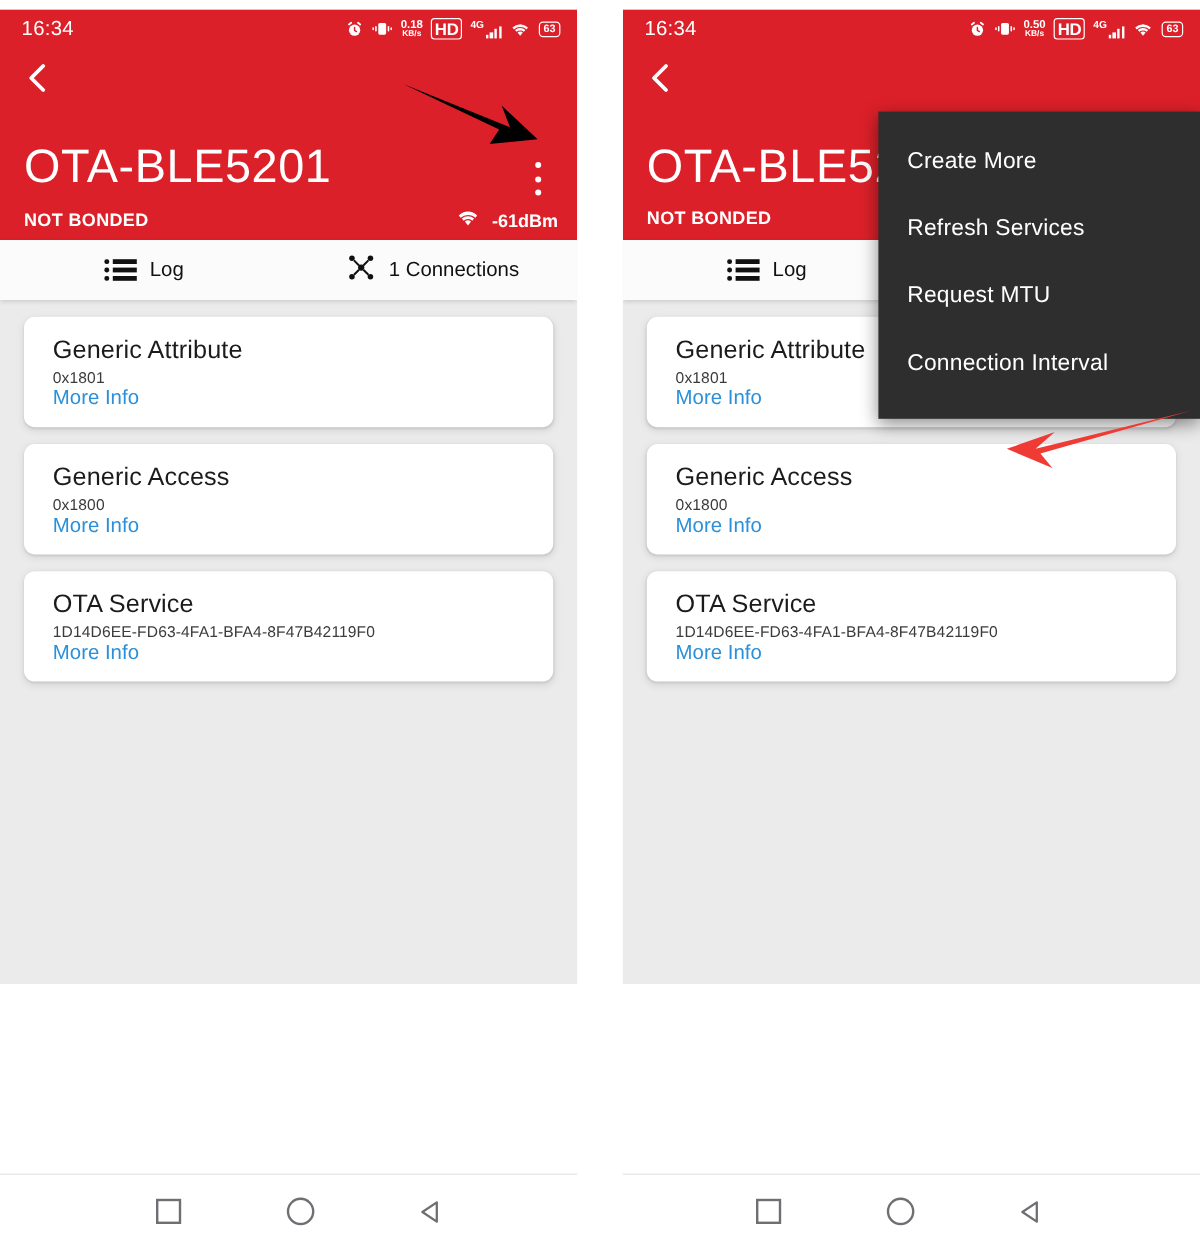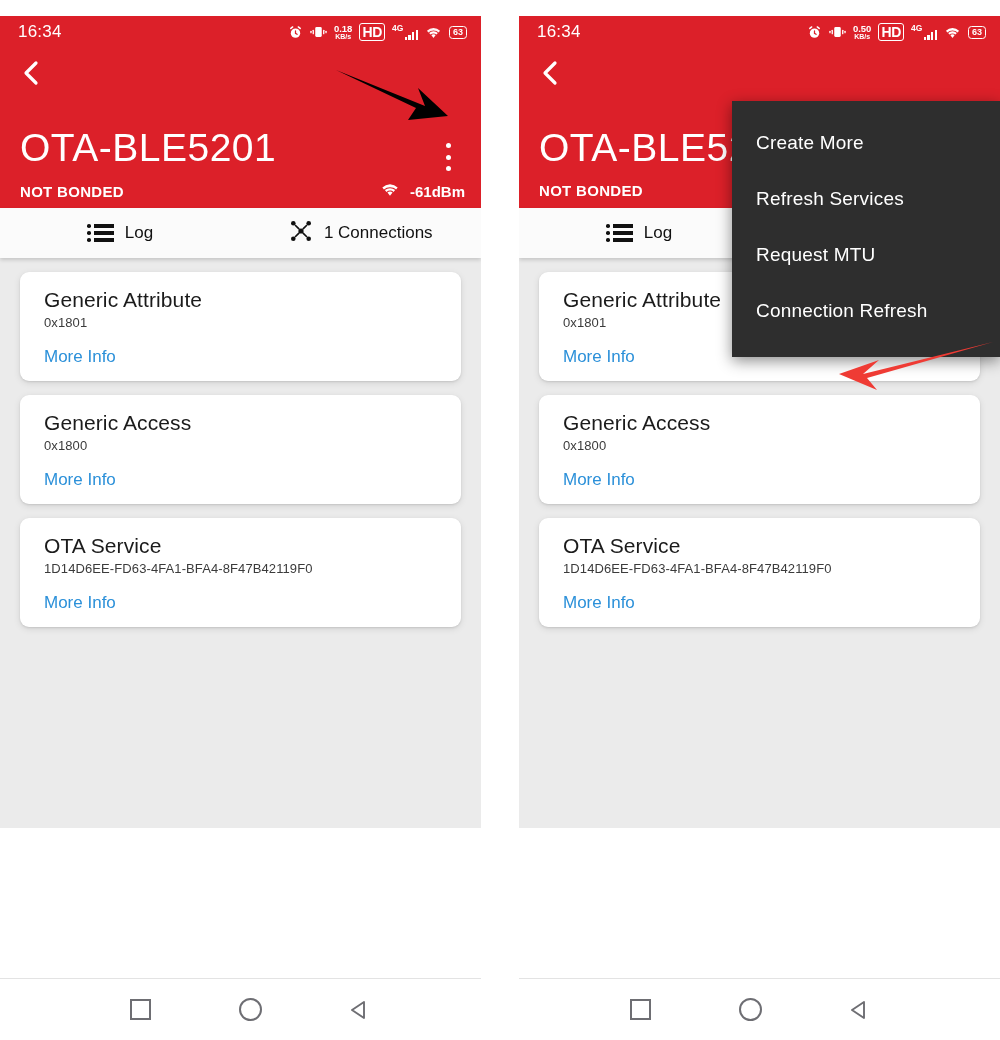--- a/index.html
+++ b/index.html
@@ -4,21 +4,21 @@
 <style>
   * { box-sizing: border-box; margin: 0; padding: 0; }
   html, body {
     width: 1000px; height: 1040px;
     background: #ffffff;
     font-family: "Liberation Sans", sans-serif;
     overflow: hidden;
   }
   .stage { position: relative; width: 1000px; height: 1040px; background: #fff; }
 
-  .panel { position: absolute; top: 16px; width: 481px; height: 812px; overflow: hidden; background: #fca5a5; }
+  .panel { position: absolute; top: 8px; width: 481px; height: 812px; overflow: hidden; background: #fca5a5; }
   .panel.left  { left: 0; }
   .panel.right { left: 519px; width: 481px; }
 
   
   .statusbar {
     position: relative; height: 32px; background: #dc2029;
     display: flex; align-items: center; justify-content: space-between;
     padding: 0 14px 0 18px; color: #fff;
   }
   .clock { font-size: 17px; font-weight: 400; letter-spacing: .2px; }
@@ -73,21 +73,21 @@
 
   
   .content { position: relative; background: #ebebeb; height: 738px; padding: 14px 0 0 0; }
   .card {
     margin: 0 20px 14px 20px; background: #fff; border-radius: 9px;
     padding: 16px 0 14px 24px;
     box-shadow: 0 1px 2px rgba(0,0,0,.10), 0 2px 7px rgba(0,0,0,.10);
   }
   .card .ttl { font-size: 21px; font-weight: 400; color: #1b1b1b; letter-spacing: .1px; }
   .card .uuid { font-size: 13px; color: #3b3b3b; margin-top: 3px; letter-spacing: .1px; }
-  .card .more { font-size: 17px; color: #2b90d9; margin-top: 17px; }
+  .card .more { font-size: 17px; color: #2b90d9; }
 
   
   .navbar {
     position: absolute; left: 0; bottom: 0; width: 1000px; height: 62px; background: #fff;
     display: flex; align-items: center; justify-content: center; gap: 0;
     border-top: 1px solid #e3e3e3; z-index: 5;
   }
   .navhalf { width: 500px; height: 62px; display: flex; align-items: center; justify-content: space-around; padding: 0 85px; }
   .navbtn { display: flex; align-items: center; justify-content: center; width: 44px; height: 44px; }
   .nav-sq { width: 21px; height: 21px; border: 2px solid #6e6e73; }
@@ -345,21 +345,21 @@
         <div class="ttl">OTA Service</div>
         <div class="uuid">1D14D6EE-FD63-4FA1-BFA4-8F47B42119F0</div>
         <div class="more">More Info</div>
       </div>
     </div>
 
     <div class="menu">
       <div class="menuitem">Create More</div>
       <div class="menuitem">Refresh Services</div>
       <div class="menuitem">Request MTU</div>
-      <div class="menuitem">Connection Refresh</div>
+      <div class="menuitem">Connection Interval</div>
     </div>
   </div>
 
   <div class="panel-gap"></div>
   <div class="bottom-white"></div>
 
   <svg class="arrow arrow-black" width="150" height="80" viewBox="0 0 150 80">
     <path d="M6 12 L95 48 L88 30 L118 58 L78 62 L86 50 Z" fill="#000000"></path>
   </svg>
 

